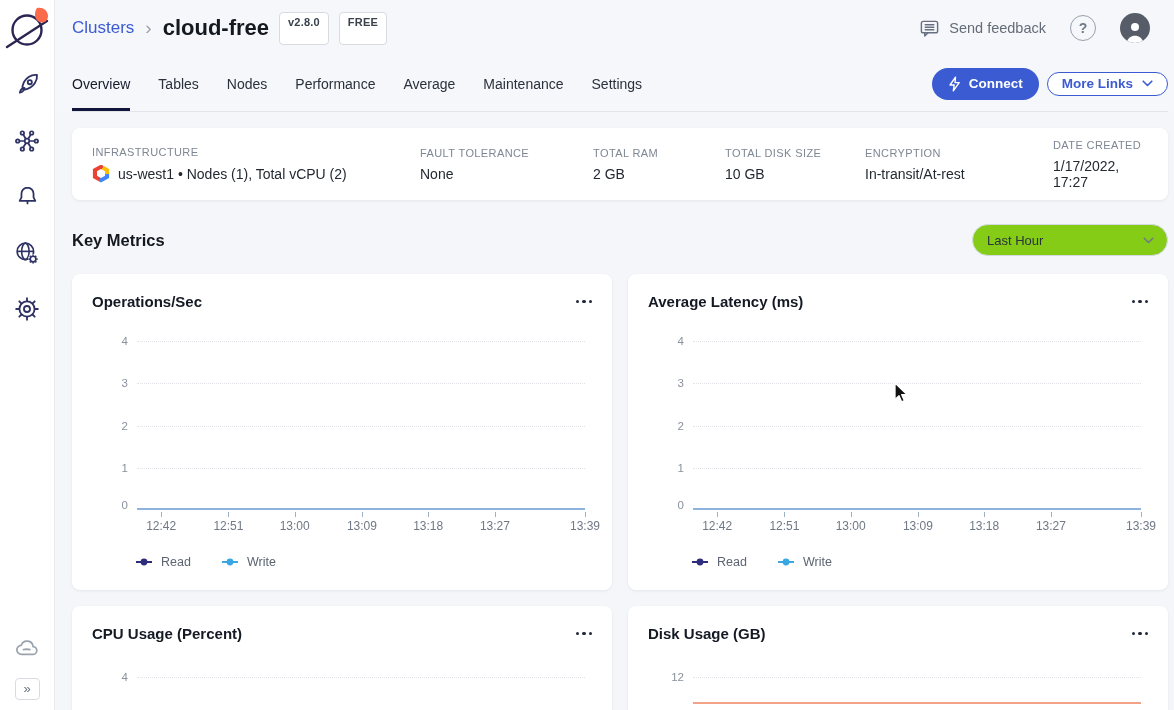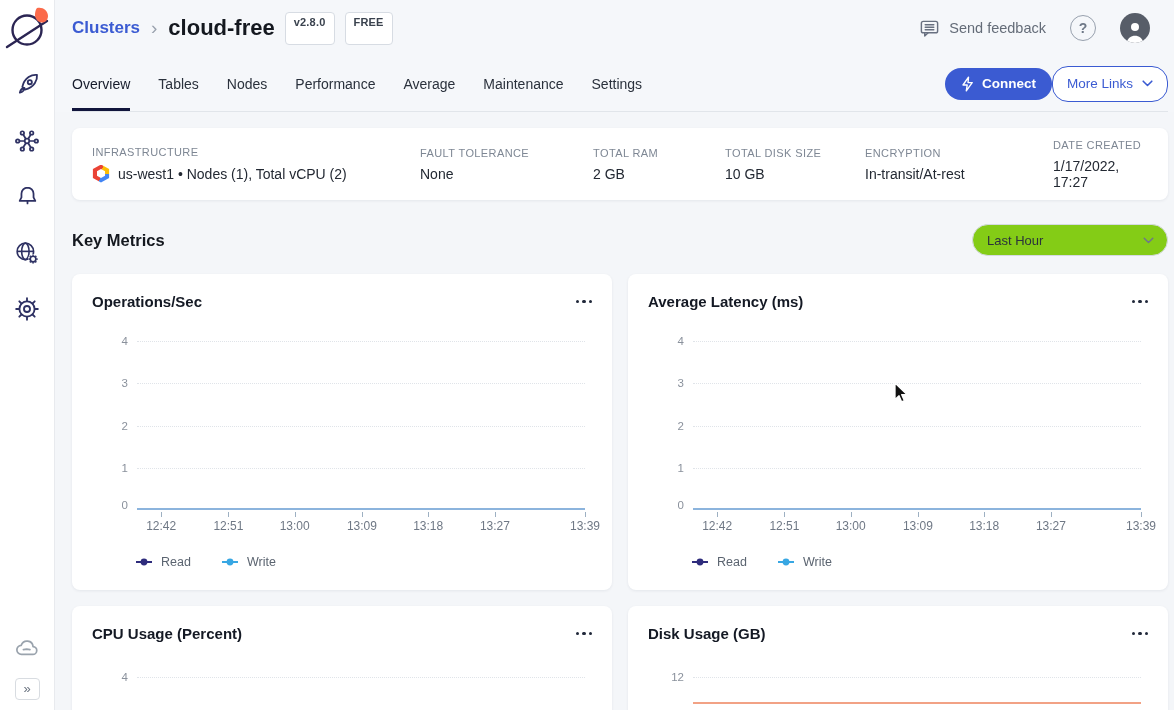--- a/index.html
+++ b/index.html
@@ -13,45 +13,45 @@
   .logo { margin-top:5px; width:46px; height:46px; cursor:pointer; }
   .side-nav { margin-top:20px; display:flex; flex-direction:column; align-items:center; gap:29px; }
   .side-btn { width:27px; height:27px; display:flex; align-items:center; justify-content:center; cursor:pointer; }
   .side-bottom { margin-top:auto; display:flex; flex-direction:column; align-items:center; }
   .expand-btn { margin:16px 0 10px 0; width:25px; height:22px; border:1px solid #d8dce1; border-radius:4px;
                 background:#fff; color:#6b7480; font-size:13px; line-height:20px; text-align:center; cursor:pointer; }
 
   
   .header { position:absolute; left:55px; top:0; right:0; height:56px; display:flex; align-items:center;
             padding:0 24px 0 17px; background:#f5f7fa; }
-  .crumb-section { color:#3b5bd2; font-size:17px; font-weight:700; cursor:pointer; }
+  .crumb-section { color:#3b5bd2; font-size:17px; font-weight:400; cursor:pointer; }
   .crumb-sep { color:#9aa2ae; font-size:19px; margin:0 11px; font-weight:400; }
   .crumb-cluster { color:#14181f; font-size:22px; font-weight:700; }
   .badge { margin-left:10px; padding:3px 8px 16px; background:#fff; border:1px solid #d7dce3; border-radius:4px;
            font-size:11px; font-weight:700; color:#3a424e; letter-spacing:.2px; }
   .header-right { margin-left:auto; display:flex; align-items:center; gap:24px; }
   .feedback { display:flex; align-items:center; gap:9px; color:#646c78; font-size:14.5px; cursor:pointer; }
   .help-circle { width:26px; height:26px; border:1.6px solid #97a0ad; border-radius:50%; color:#6e7887;
                  font-size:14px; font-weight:700; display:flex; align-items:center; justify-content:center; cursor:pointer; }
   .avatar { width:30px; height:30px; border-radius:50%; background:#575d68; overflow:hidden; cursor:pointer;
             display:flex; align-items:flex-end; justify-content:center; }
 
   
   .tabbar { position:absolute; left:55px; top:56px; right:0; height:56px; background:#f5f7fa; }
   .tabbar-inner { margin:0 6px 0 17px; height:56px; border-bottom:1px solid #e1e5ea;
                   display:flex; align-items:center; }
   .tabs { display:flex; gap:28px; height:100%; }
   .tab { position:relative; display:flex; align-items:center; height:100%; font-size:14px; color:#2a313c; cursor:pointer; }
   .tab.active { color:#161b2b; }
   .tab.active::after { content:""; position:absolute; left:0; right:0; bottom:0; height:3px; background:#11153c; }
-  .tab-actions { margin-left:auto; display:flex; align-items:center; }
+  .tab-actions { margin-left:auto; display:flex; gap:8px; align-items:center; }
   .btn-connect { height:32px; padding:0 16px; border-radius:16px; background:#3b5bd2; color:#fff; border:none;
                  font-family:inherit; font-size:13.5px; font-weight:700; display:flex; align-items:center; gap:8px; cursor:pointer; }
-  .btn-more { height:36px; padding:0 14px; border-radius:16px; background:#fff; color:#3b5bd2;
-              border:1px solid #3b5bd2; font-family:inherit; font-size:13.5px; font-weight:400;
+  .btn-more { height:24px; padding:0 14px; border-radius:16px; background:#fff; color:#3b5bd2;
+              border:1px solid #3b5bd2; font-family:inherit; font-size:13.5px; font-weight:700;
               display:flex; align-items:center; gap:9px; cursor:pointer; }
 
   
   .content { position:absolute; left:55px; top:112px; right:0; bottom:-220px; padding:16px 6px 0 17px; }
 
   .info-card { width:1096px; height:72px; background:#fff; border-radius:8px;
                box-shadow:0 1px 3px rgba(16,30,54,.07); display:flex; align-items:center; padding:0 20px; }
   .info-field { display:flex; flex-direction:column; gap:7px; }
   .if-0 { width:328px; } .if-1 { width:173px; } .if-2 { width:132px; } .if-3 { width:140px; } .if-4 { width:188px; } .if-5 { flex:1; }
   .info-label { font-size:11px; color:#7e8794; letter-spacing:.4px; }

